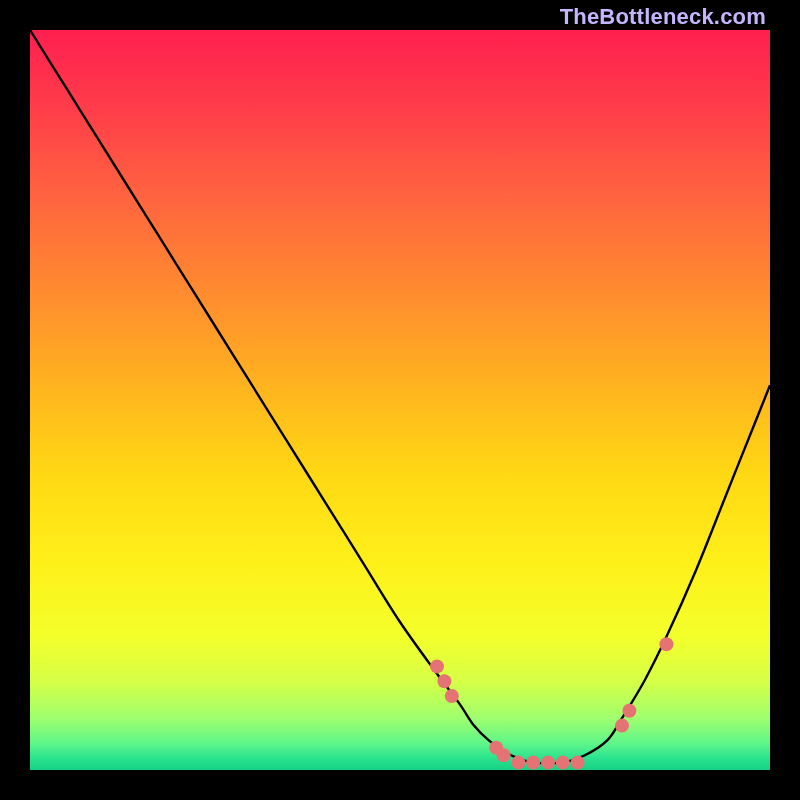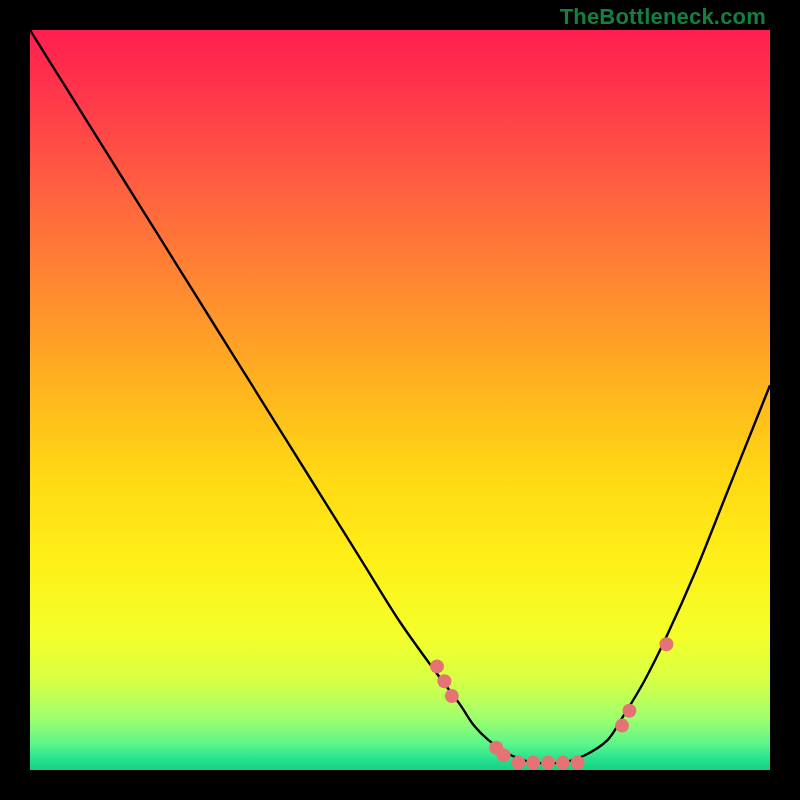--- a/index.html
+++ b/index.html
@@ -25,21 +25,21 @@
     top: 0;
     width: 740px;
     height: 740px;
   }
   .watermark {
     position: absolute;
     top: 4px;
     right: 34px;
     font-size: 22px;
     font-weight: 600;
-    color: #15803d;
+    color: #c4b5fd;
     letter-spacing: 0.2px;
     z-index: 50;
     font-family: Arial, Helvetica, sans-serif;
   }
   svg { display: block; }
 </style>
 </head>
 <body>
 
 <div class="watermark">TheBottleneck.com</div>

